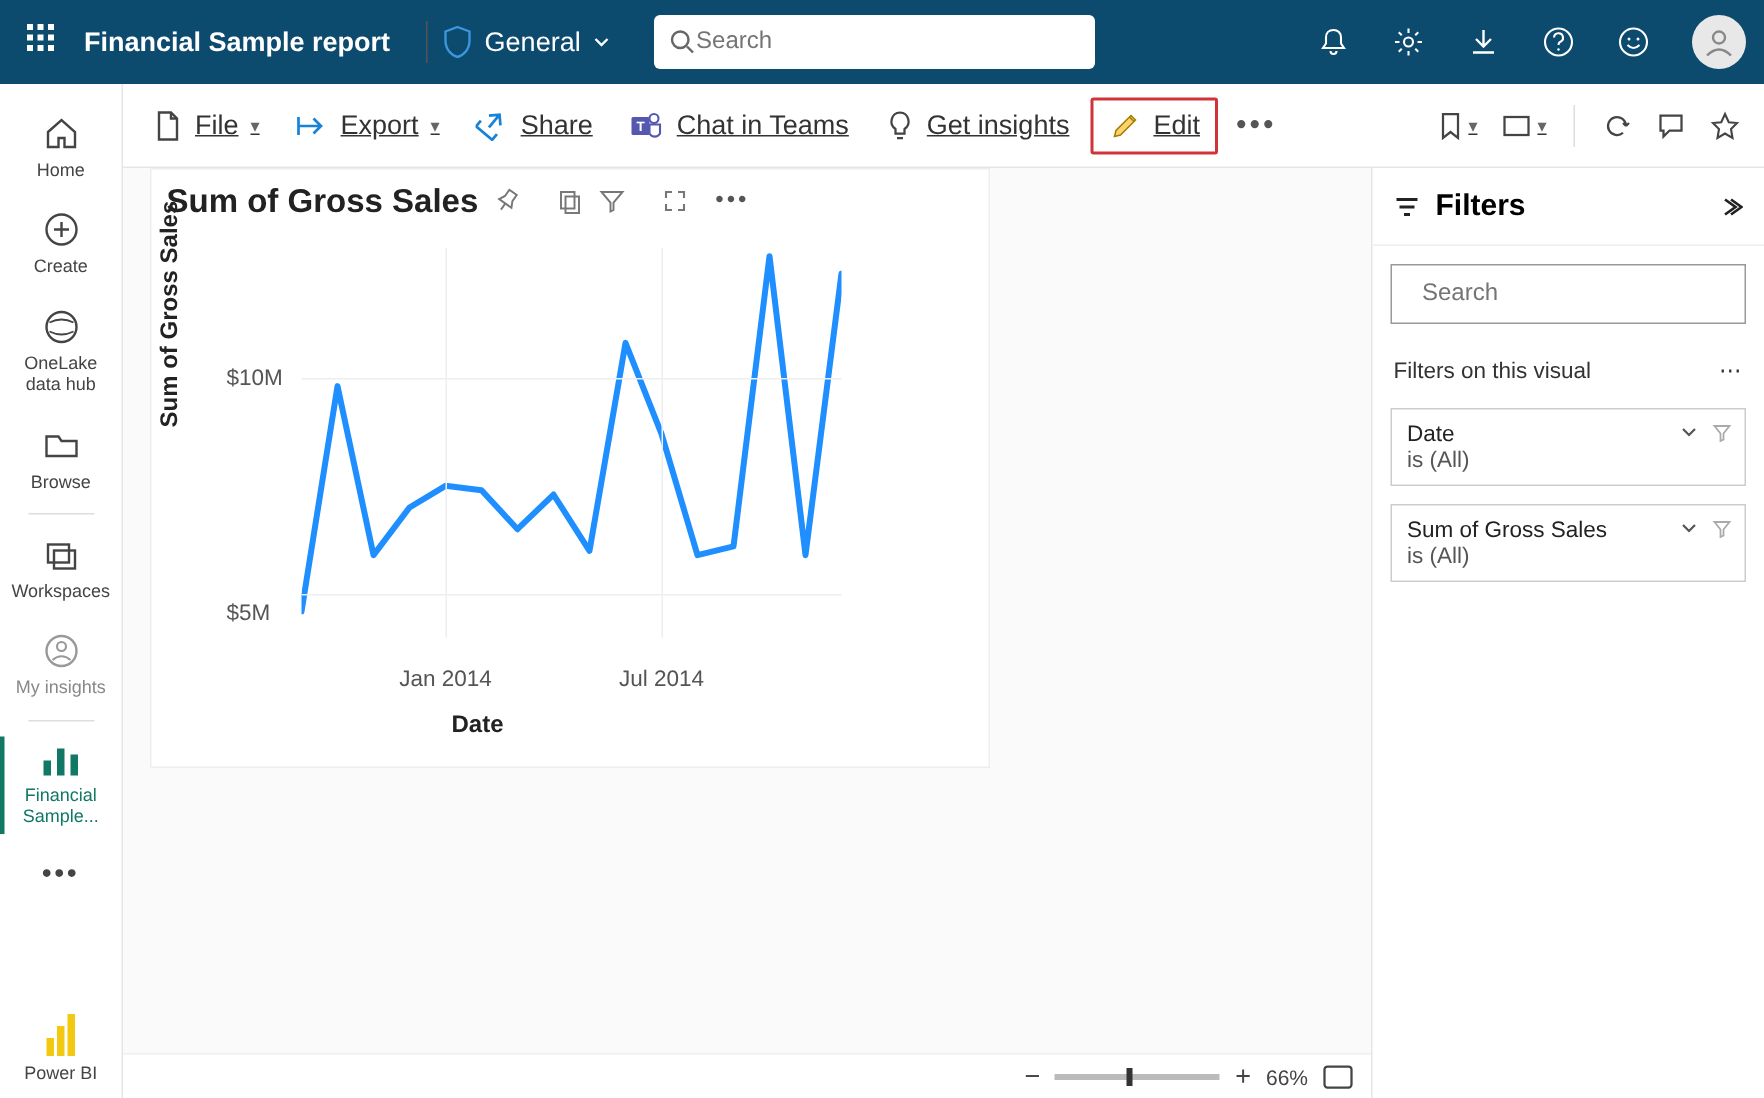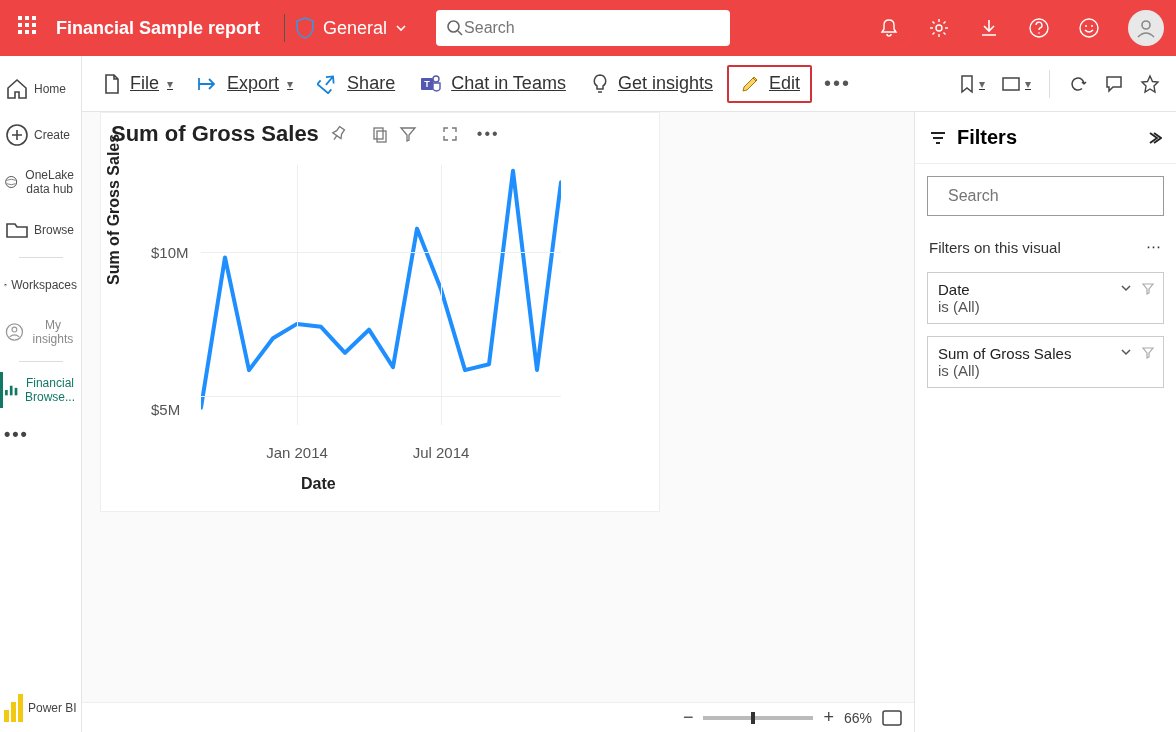--- a/index.html
+++ b/index.html
@@ -1,34 +1,34 @@
 <!DOCTYPE html>
 <html><head>
 <meta charset="utf-8">
 <style>
 * { box-sizing: border-box; margin: 0; padding: 0; font-family: "Segoe UI", Arial, sans-serif; }
 html, body { width: 1176px; height: 732px; overflow: hidden; background: #fff; }
 
 
-.topbar { height: 56px; background: #ef4444; color: #fff; display: flex; align-items: center; padding: 0 12px; }
+.topbar { height: 56px; background: #0c4a6e; color: #fff; display: flex; align-items: center; padding: 0 12px; }
 .waffle { width: 24px; height: 24px; margin: 0 14px 0 6px; display: grid; grid-template-columns: repeat(3,4px); grid-template-rows: repeat(3,4px); gap: 3px; }
 .waffle span { background: #fff; }
 .rpt-title { font-size: 18px; font-weight: 600; margin-right: 14px; }
 .vsep { width: 1px; height: 28px; background: #555; margin: 0 10px; }
 .sensitivity { display: flex; align-items: center; gap: 8px; cursor: pointer; }
 .sensitivity-label { font-size: 18px; }
 .searchbox { margin-left: auto; margin-right: auto; position: relative; left: -30px; width: 294px; height: 36px; background: #fff; border-radius: 4px; display: flex; align-items: center; padding: 0 10px; }
 .searchbox input { border: none; outline: none; flex: 1; font-size: 16px; background: transparent; color: #555; }
 .top-icons { display: flex; align-items: center; gap: 28px; margin-left: auto; }
 .avatar-circle { width: 36px; height: 36px; border-radius: 50%; background: #e8e8e8; display: flex; align-items: center; justify-content: center; }
 
 
 .shell { display: flex; height: calc(732px - 56px); }
 .leftnav { width: 82px; background: #fff; border-right: 1px solid #e5e5e5; display: flex; flex-direction: column; align-items: center; padding-top: 10px; }
-.nav-item { display: flex; flex-direction: row; align-items: center; gap: 4px; padding: 10px 4px; cursor: pointer; width: 100%; position: relative; }
+.nav-item { display: flex; flex-direction: column; align-items: center; gap: 4px; padding: 10px 4px; cursor: pointer; width: 100%; position: relative; }
 .nav-item .nlabel { font-size: 12px; color: #444; text-align: center; line-height: 1.2; }
 .nav-item.active { }
 .nav-item.active::before { content:""; position:absolute; left:0; top:6px; bottom:6px; width:3px; background:#117865; }
 .nav-item.active .nlabel { color: #117865; }
 .nav-divider { width: 44px; height: 1px; background: #ddd; margin: 4px 0; }
 .nav-spacer { flex: 1; }
 .pbi-logo { width: 20px; height: 28px; position: relative; }
 .pbi-logo .bar1 { position:absolute; bottom:0; left:0; width:5px; height:12px; background:#f2c811; }
 .pbi-logo .bar2 { position:absolute; bottom:0; left:7px; width:5px; height:20px; background:#f2c811; }
 .pbi-logo .bar3 { position:absolute; bottom:0; left:14px; width:5px; height:28px; background:#f2c811; }
@@ -186,21 +186,21 @@
         </svg>
       <span class="nlabel" style="color:#888">My insights</span>
     </div>
     <div class="nav-divider"></div>
     <div class="nav-item active">
       <svg width="28" height="24" viewBox="0 0 28 24">
           <rect x="2" y="12" width="5" height="10" fill="#117865"></rect>
           <rect x="11" y="4" width="5" height="18" fill="#117865"></rect>
           <rect x="20" y="8" width="5" height="14" fill="#117865"></rect>
         </svg>
-      <span class="nlabel" style="color:#117865">Financial Browse...</span>
+      <span class="nlabel" style="color:#117865">Financial Sample...</span>
     </div>
     <div class="nav-item">
       <span style="font-size:18px;font-weight:bold;color:#444;letter-spacing:2px">•••</span>
     </div>
     <div class="nav-spacer"></div>
     <div class="nav-item">
       <div class="pbi-logo">
           <div class="bar1"></div>
           <div class="bar2"></div>
           <div class="bar3"></div>

